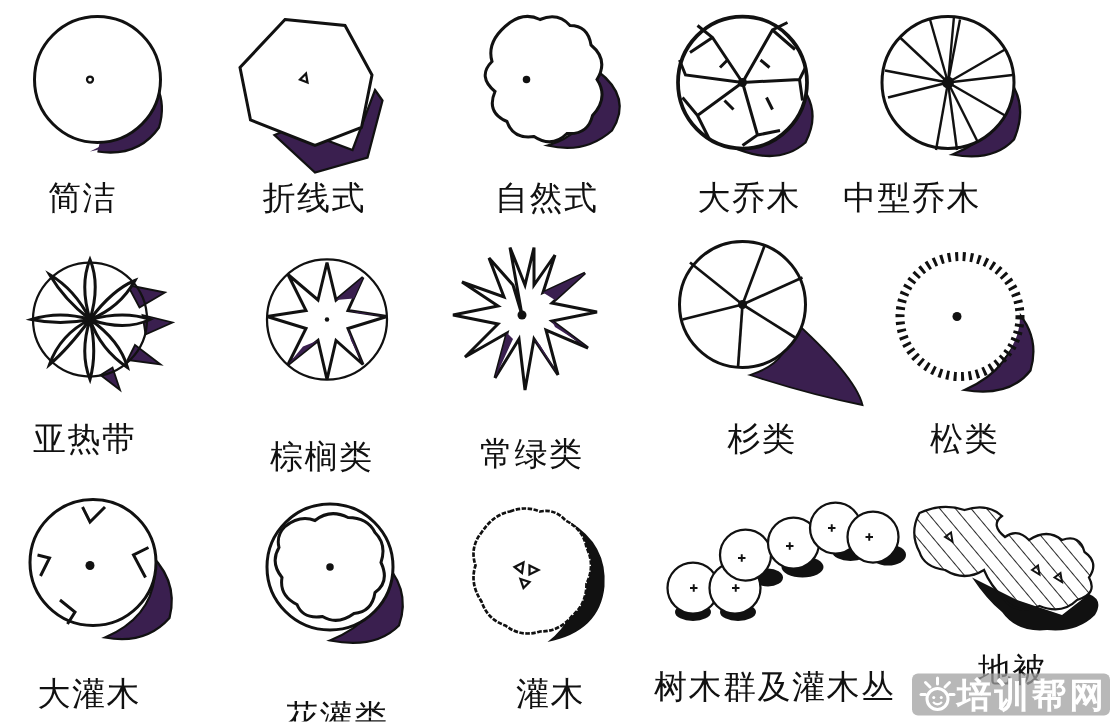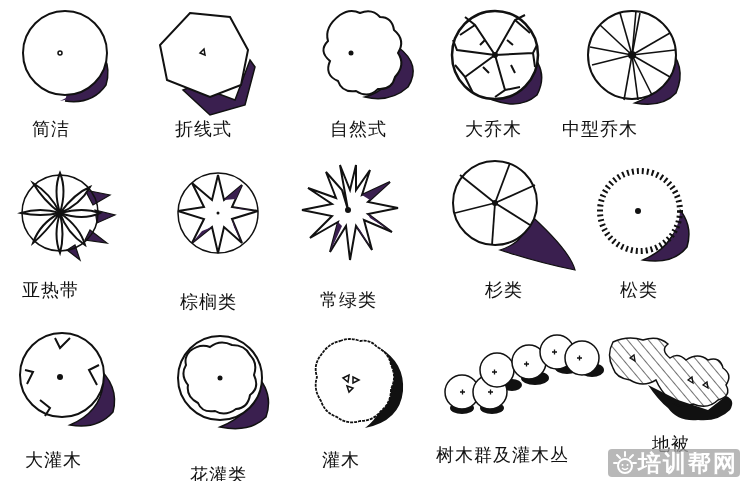--- a/index.html
+++ b/index.html
@@ -1,19 +1,19 @@
 <!DOCTYPE html>
 <html><head>
   <meta charset="utf-8">
   <style>
     html, body { margin: 0; padding: 0; background: #ffffff; }
     body { width: 745px; height: 481px; position: relative; overflow: hidden;
            font-family: "DejaVu Sans", "Liberation Sans", sans-serif; }
     .sym { position: absolute; }
-    .lbl { position: absolute; font-size: 18px; color: #111; white-space: nowrap; letter-spacing: 1px; }
+    .lbl { position: absolute; font-size: 22px; color: #111; white-space: nowrap; letter-spacing: 1px; }
     svg { overflow: visible; }
     .wm { position: absolute; left: 608px; top: 449px; width: 132px; height: 28px;
           background: rgba(160,160,160,0.75); border-radius: 4px; display: flex; align-items: center; }
     .wm-icon { width: 26px; height: 26px; margin-left: 4px; }
     .wm-text { color: #fff; font-size: 23px; font-weight: bold; margin-left: 0; letter-spacing: 2px; }
   </style>
 </head>
 <body>
 
 <svg class="sym" style="left:10px;top:5px" width="110" height="100">
@@ -159,21 +159,21 @@
 
 <svg class="sym" style="left:305px;top:333px" width="105" height="100">
   <path d="M75 15 Q100 30 98 58 Q95 88 60 95 Q80 80 82 50 Q82 28 75 15 Z" fill="#111"></path>
   <path d="M35 8 Q45 4 55 8 Q65 6 72 14 Q84 20 86 32 Q92 44 86 56 Q86 70 76 78 Q68 88 55 88 Q42 92 32 84 Q20 80 16 68 Q8 56 12 44 Q8 32 16 22 Q24 10 35 8 Z" fill="#fff" stroke="#111" stroke-width="1.8" stroke-dasharray="3 1"></path>
   <g fill="none" stroke="#111" stroke-width="1.5">
     <polygon points="38,45 44,42 43,49"></polygon>
       <polygon points="48,44 54,47 48,50"></polygon>
       <polygon points="42,53 48,55 44,59"></polygon>
   </g>
 </svg>
-<div class="lbl" style="left:322px;top:448px">灌木</div>
+<div class="lbl" style="left:344px;top:448px">灌木</div>
 
 <svg class="sym" style="left:432px;top:330px" width="175" height="90">
   <g fill="#111">
     <ellipse cx="30" cy="78" rx="12" ry="6"></ellipse>
       <ellipse cx="60" cy="78" rx="12" ry="6"></ellipse>
     <ellipse cx="80" cy="55" rx="10" ry="6"></ellipse>
       <ellipse cx="103" cy="48" rx="14" ry="7"></ellipse>
     <ellipse cx="135" cy="38" rx="12" ry="6"></ellipse>
       <ellipse cx="160" cy="40" rx="12" ry="7"></ellipse>
   </g>

